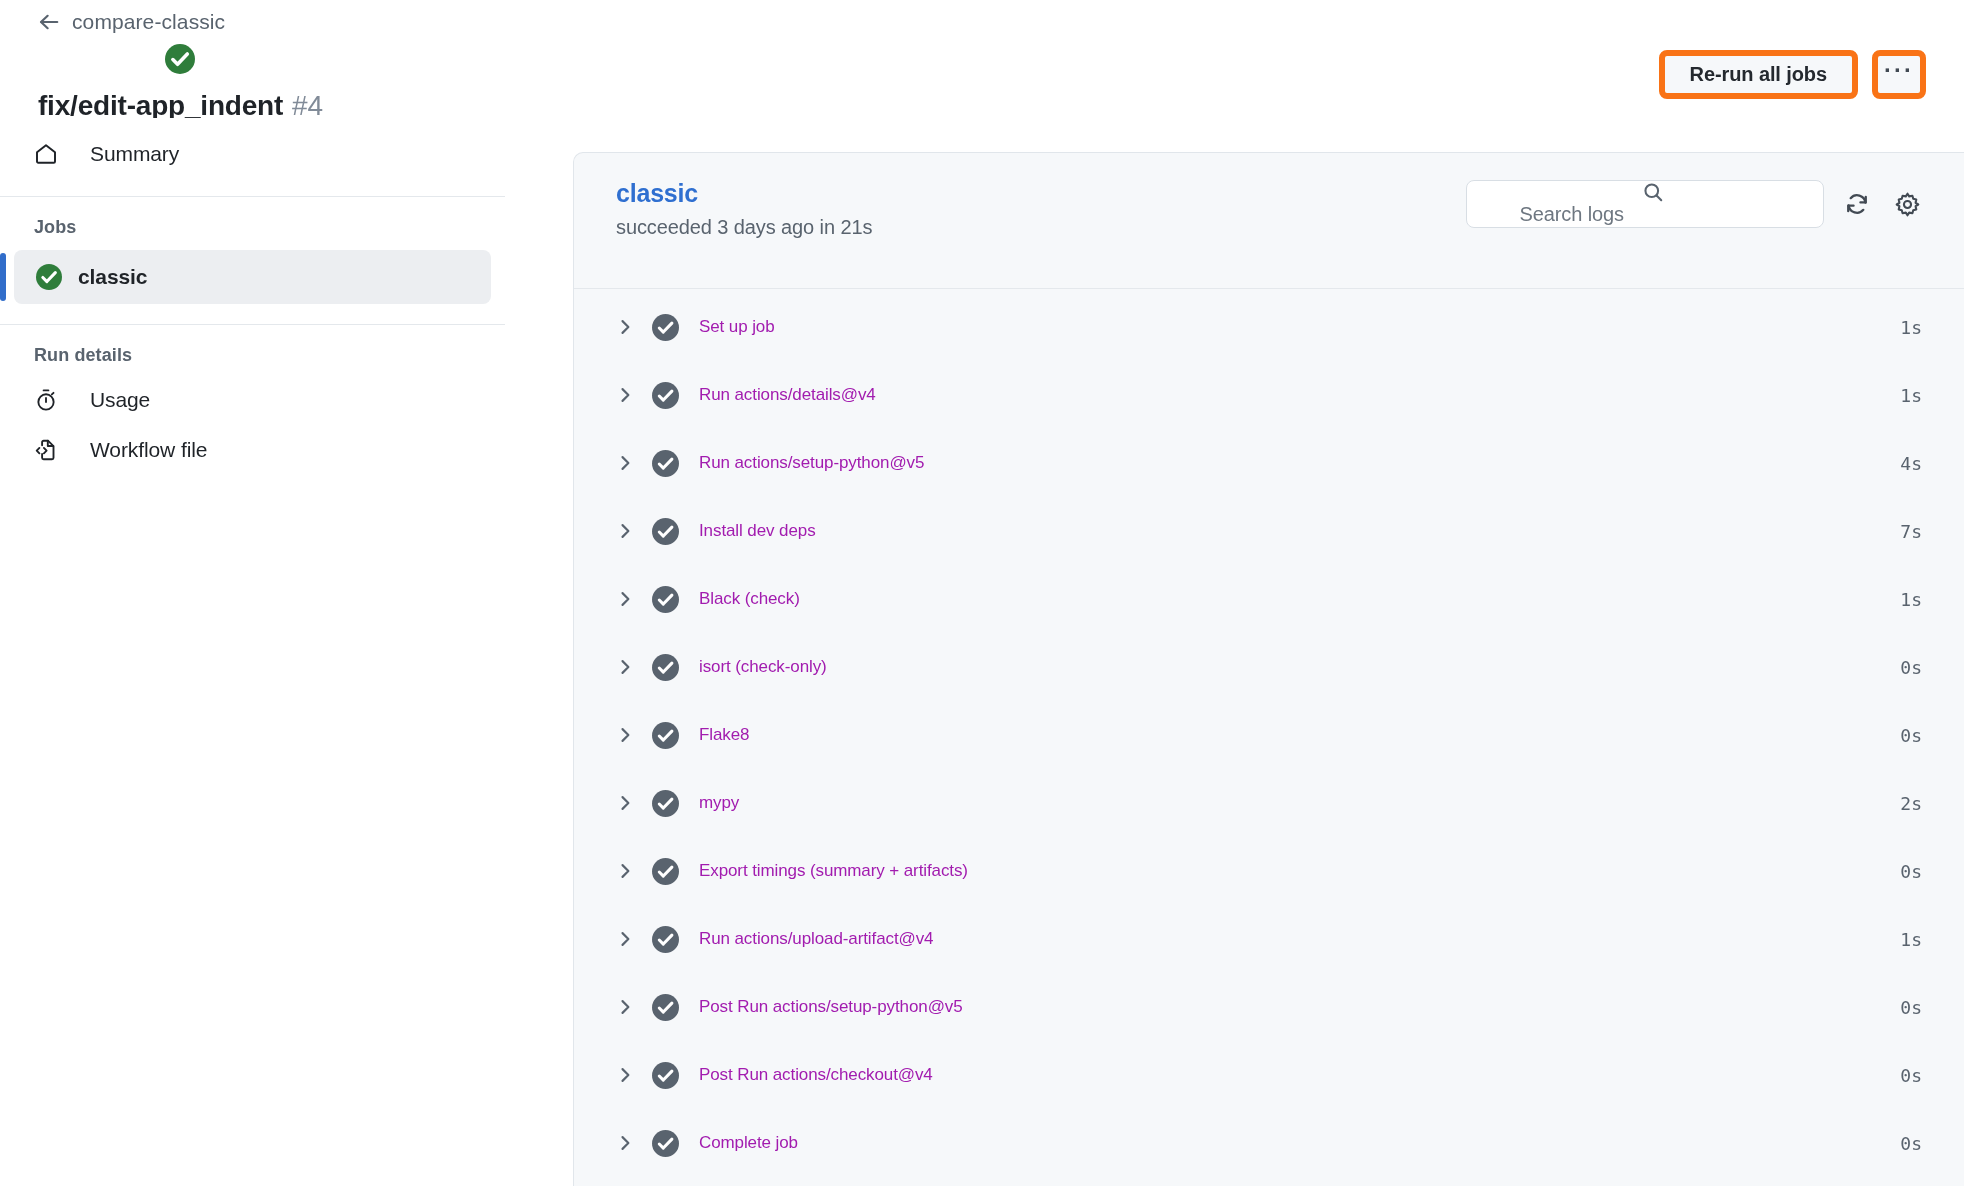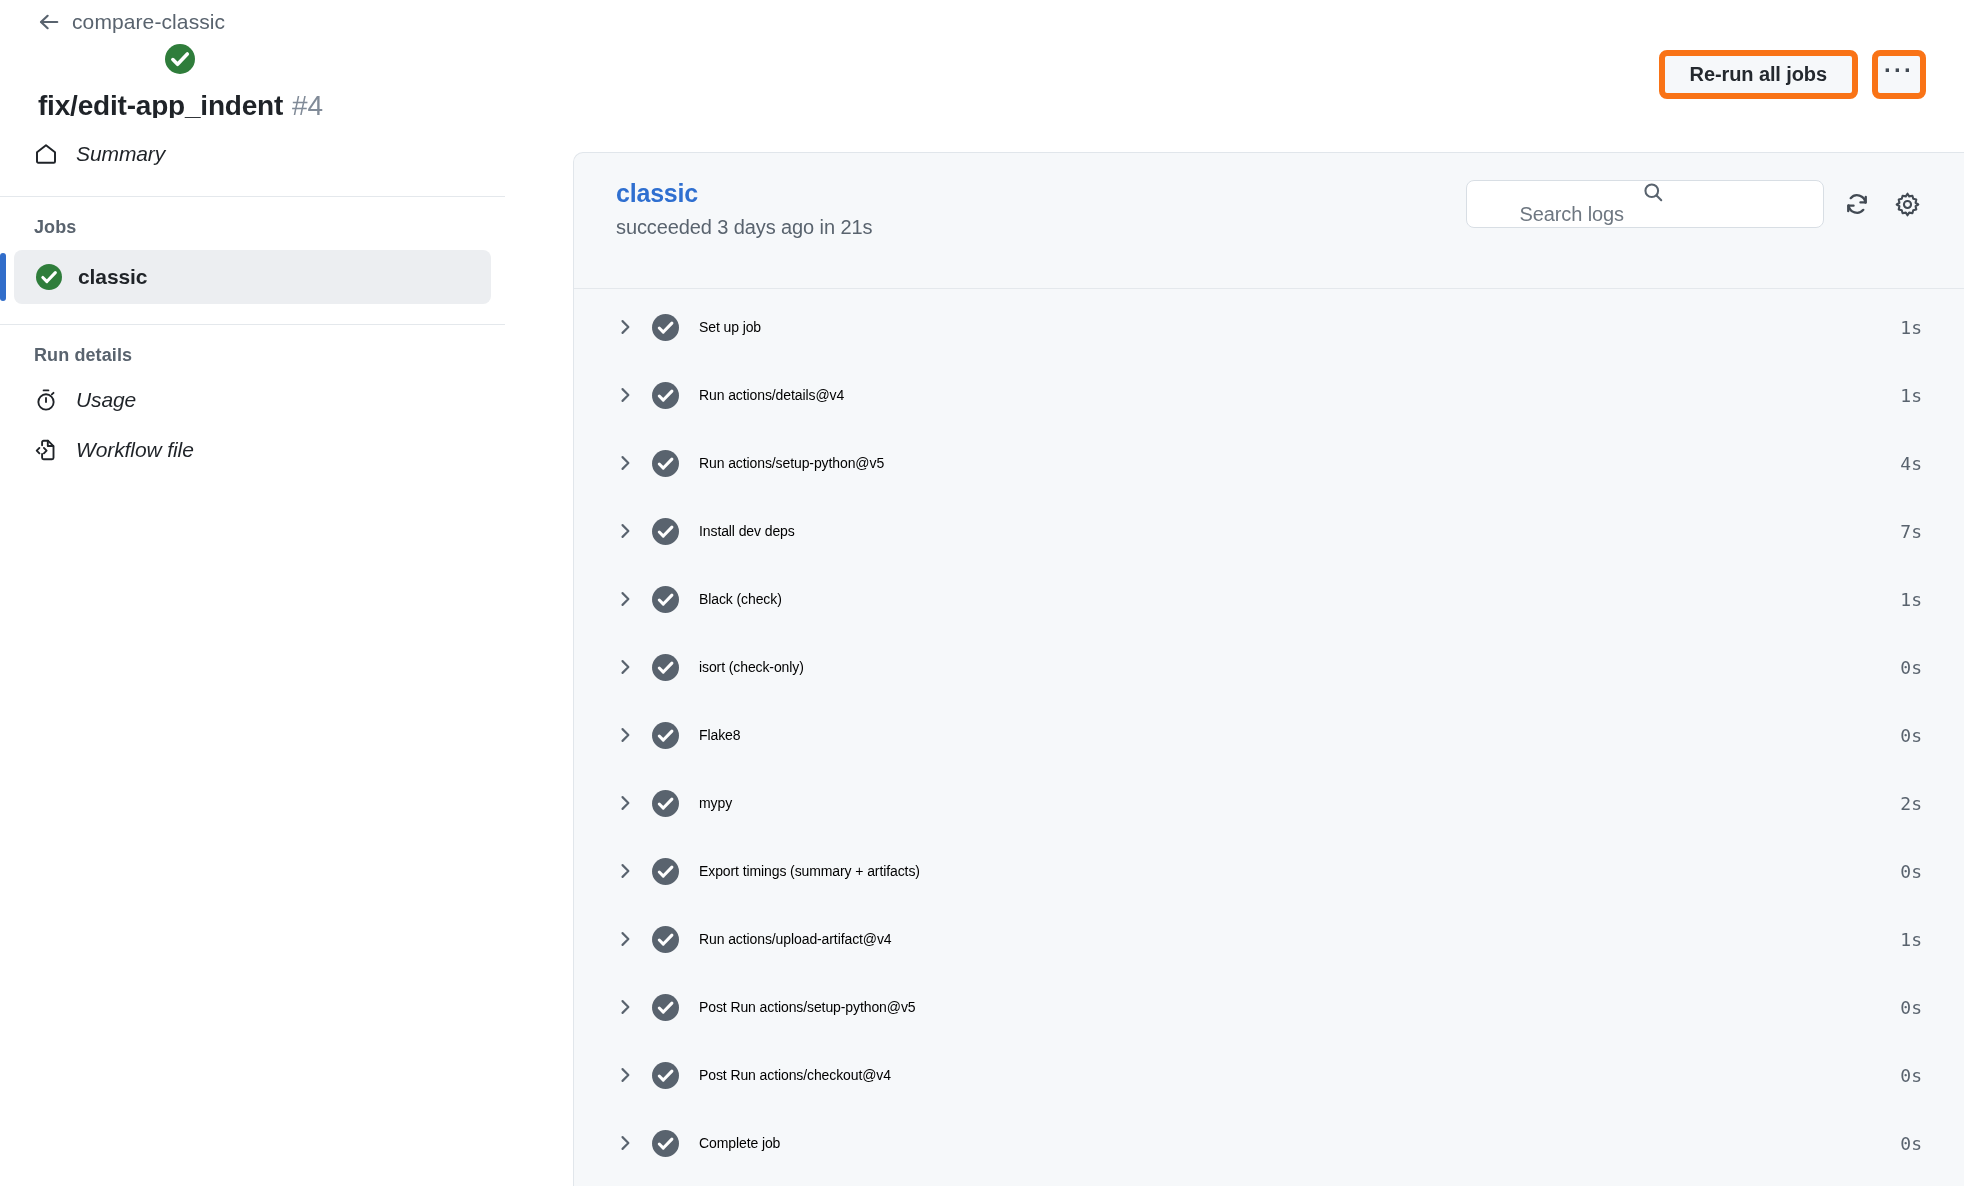--- a/index.html
+++ b/index.html
@@ -123,28 +123,27 @@
     left: 0;
     width: 573px;
     height: 1068px;
     background: #ffffff;
     padding-top: 14px;
   }
 
   .side-link {
     display: flex;
     align-items: center;
-    gap: 18px;
+    gap: 32px;
     height: 44px;
     margin: 0 22px 0 30px;
     padding-left: 4px;
     border-radius: 8px;
     cursor: pointer;
     text-decoration: none;
-    font-style: italic;
   }
   .side-link .icon {
     width: 24px;
     height: 24px;
     flex: 0 0 24px;
     display: inline-flex;
     align-items: center;
     justify-content: center;
     color: #1f2328;
   }
@@ -315,22 +314,22 @@
     justify-content: center;
     color: #59636e;
     margin-right: 14px;
   }
   .step-status {
     width: 27px; height: 27px;
     flex: 0 0 27px;
     margin-right: 20px;
   }
   .step-name {
-    font-size: 14px;
-    color: #000000;
+    font-size: 17px;
+    color: #a21caf;
     letter-spacing: -0.1px;
     flex: 1 1 auto;
     white-space: nowrap;
   }
   .step-duration {
     font-family: "DejaVu Sans Mono", monospace;
     font-size: 18px;
     color: #59636e;
     flex: 0 0 auto;
   }

